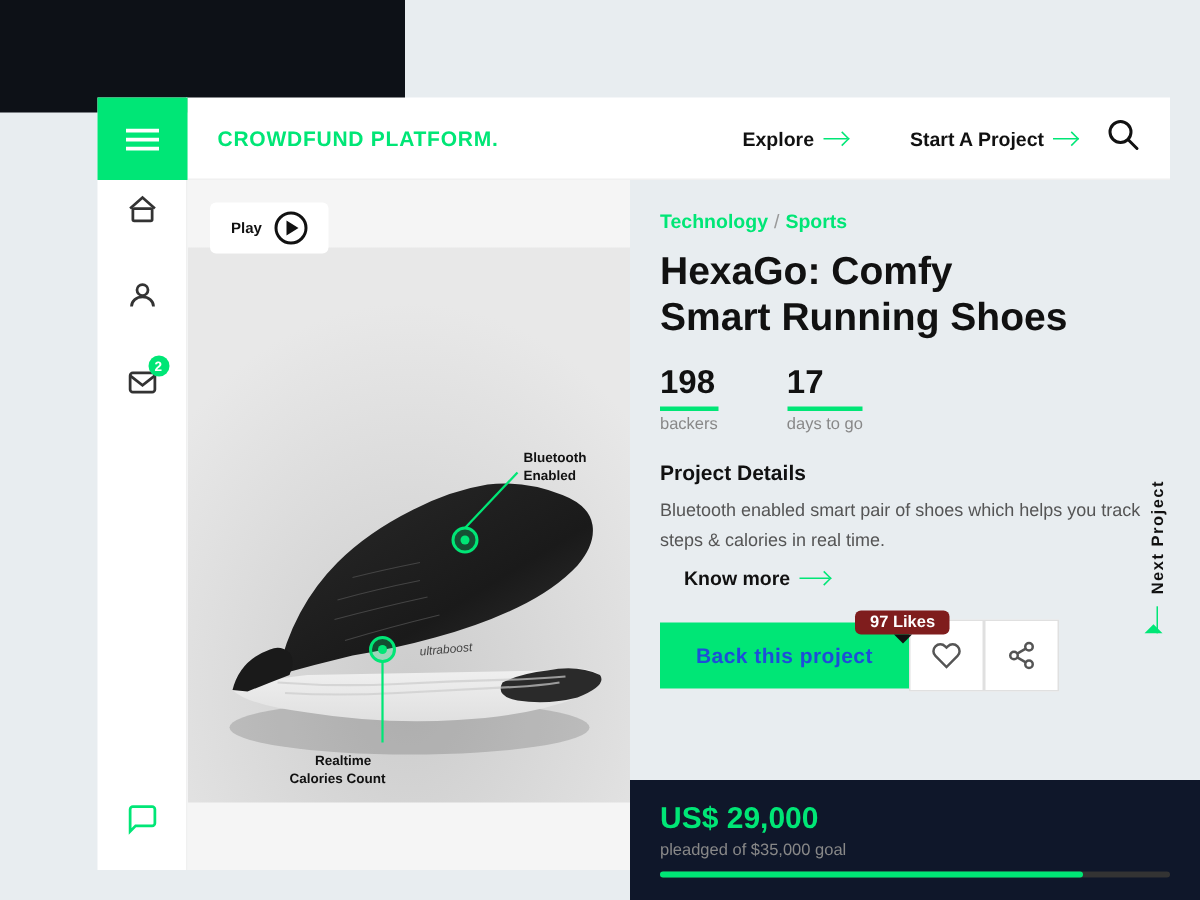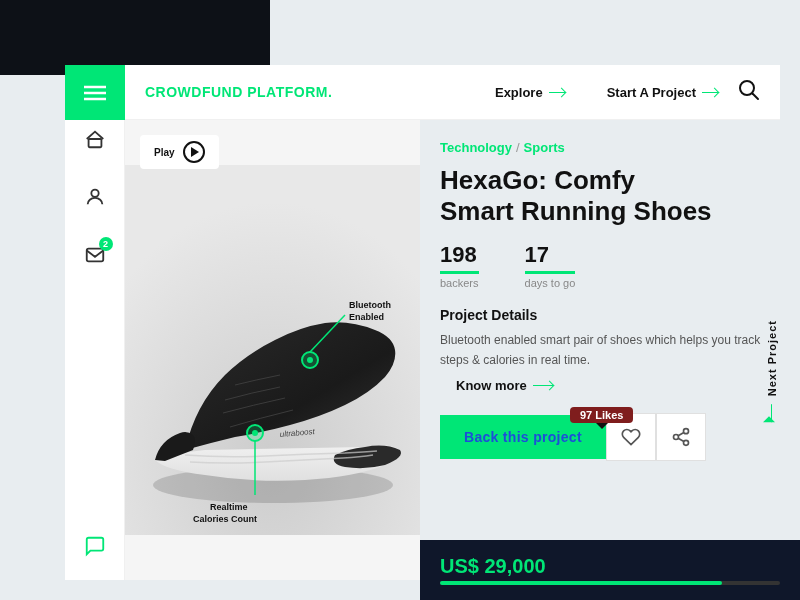--- a/index.html
+++ b/index.html
@@ -617,20 +617,21 @@
         <circle cx="18" cy="19" r="3"></circle>
         <line x1="8.59" y1="13.51" x2="15.42" y2="17.49"></line>
         <line x1="15.41" y1="6.51" x2="8.59" y2="10.49"></line>
       </svg>
     </button>
   </div>
 </div>
 
 <div class="funding-area">
   <div class="funding-amount">US$ 29,000</div>
+  <div class="funding-goal">pleadged of $35,000 goal</div>
   <div class="progress-bar">
     <div class="progress-fill" style="width: 83%"></div>
   </div>
 </div>
 
 <div style="position:absolute; right:22px; top:320px; z-index:20;">
   <div style="writing-mode: vertical-rl; text-orientation: mixed; transform: rotate(180deg); font-size:11px; font-weight:700; color:#111; letter-spacing:1px; display:flex; align-items:center; gap:8px; cursor:pointer;">
     <span style="width:1px; height:18px; background:#00e676; position:relative; display:block;">
       <span style="position:absolute; top:0; left:-3px; width:0; height:0; border-bottom:6px solid transparent; border-right:6px solid transparent; border-left:6px solid transparent; border-top:6px solid #00e676;"></span>
     </span>

